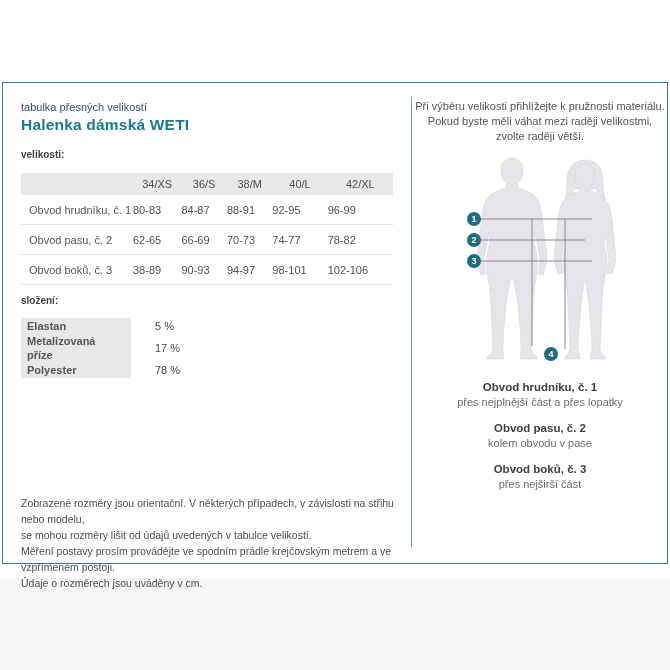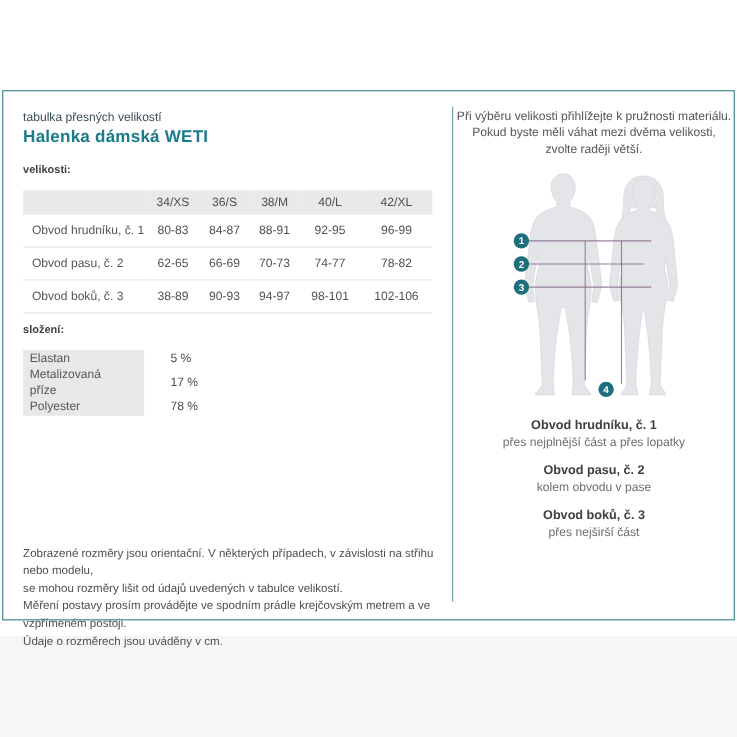--- a/index.html
+++ b/index.html
@@ -33,26 +33,26 @@
 
   .subtitle{position:absolute;left:18px;top:18px;font-size:11px;color:#3c5059;}
   .title{position:absolute;left:18px;top:33px;font-size:15.5px;font-weight:bold;color:var(--accent);letter-spacing:.2px;}
   .section-label{position:absolute;left:18px;font-size:10px;font-weight:bold;color:var(--text-dark);}
   .sizes-label{top:66px;}
   .comp-label{top:212px;}
 
   table.size{position:absolute;left:18px;top:90px;width:372px;border-collapse:collapse;font-size:11px;color:var(--text-mid);}
   table.size thead th{background:var(--table-header-bg);font-weight:normal;height:22px;padding:0;color:#4e4e50;}
   table.size th.corner{width:112px;}
-  table.size tbody td{height:29px;border-bottom:1px solid #e2e2e2;text-align:center;padding:0;}
+  table.size tbody td{height:29px;border-bottom:1px solid #e2e2e2;text-align:left;padding:0;}
   table.size tbody td.rowlabel{text-align:left;padding-left:8px;color:#565656;}
 
   .comp{position:absolute;left:18px;top:236px;font-size:11px;}
   .comp-row{display:flex;align-items:center;margin-bottom:8px;height:14px;line-height:14px;}
-  .comp-mat{display:inline-block;width:88px;background:var(--swatch-bg);padding:1px 16px 1px 6px;color:#565656;}
+  .comp-mat{display:inline-block;width:88px;background:var(--swatch-bg);padding:1px 16px 1px 6px;color:#565656;font-weight:bold;}
   .comp-val{padding-left:24px;color:#4a4a4a;}
 
   .footnote{position:absolute;left:18px;top:412px;font-size:10.5px;line-height:16px;color:#4f4f4f;width:380px;}
 
   .note{position:absolute;left:0;top:16px;width:100%;text-align:center;font-size:11px;line-height:15px;color:#555;}
   .diagram{position:absolute;left:27px;top:70px;}
   .legend{position:absolute;left:0;top:297px;width:100%;text-align:center;}
   .legend-item{margin-bottom:11px;}
   .legend-title{font-size:11.5px;font-weight:bold;color:var(--text-dark);line-height:15px;}
   .legend-desc{font-size:11px;color:var(--text-soft);line-height:15px;}
@@ -134,21 +134,21 @@
         <div>Zobrazené rozměry jsou orientační. V některých případech, v závislosti na střihu nebo modelu,</div>
         <div>se mohou rozměry lišit od údajů uvedených v tabulce velikostí.</div>
         <div>Měření postavy prosím provádějte ve spodním prádle krejčovským metrem a ve vzpřímeném postoji.</div>
         <div>Údaje o rozměrech jsou uváděny v cm.</div>
       </div>
   </div>
 
   <div class="right">
     <div class="note">
         <div>Při výběru velikosti přihlížejte k pružnosti materiálu.</div>
-        <div>Pokud byste měli váhat mezi dvěma velikosti,</div>
+        <div>Pokud byste měli váhat mezi raději velikostmi,</div>
         <div>zvolte raději větší.</div>
       </div>
 
     <svg class="diagram" width="200" height="212" viewBox="0 0 200 212" xmlns="http://www.w3.org/2000/svg">
 
       <path class="sil" d="M72,5
         C66,5 61,10 61,17 C61,22 63,27 66,30 L66,35
         C56,38 50,41 47,46 C44,50 43,57 42,64 L38,96
         C37,102 37,107 38,111 L41,122 L46,121 L44,107 L49,78 L50,90
         C47,99 46,108 47,117 C48,128 51,140 51,152 L53,196

